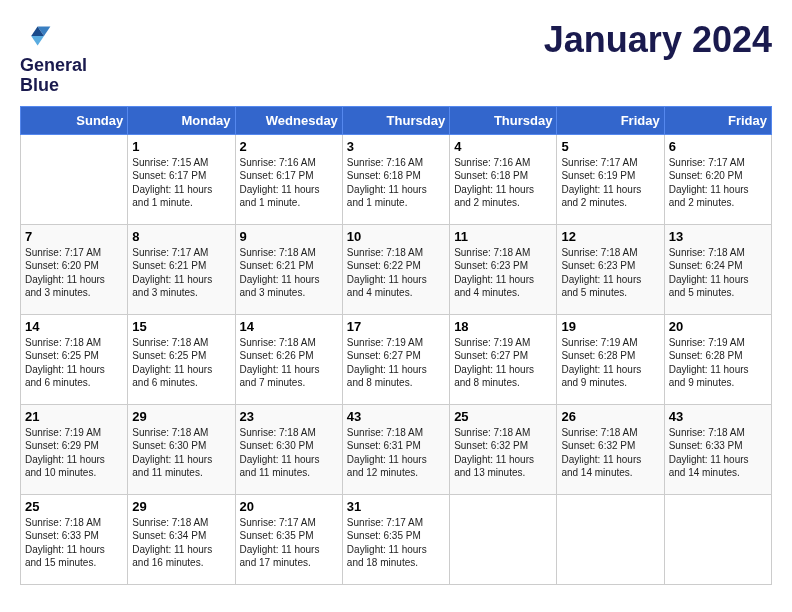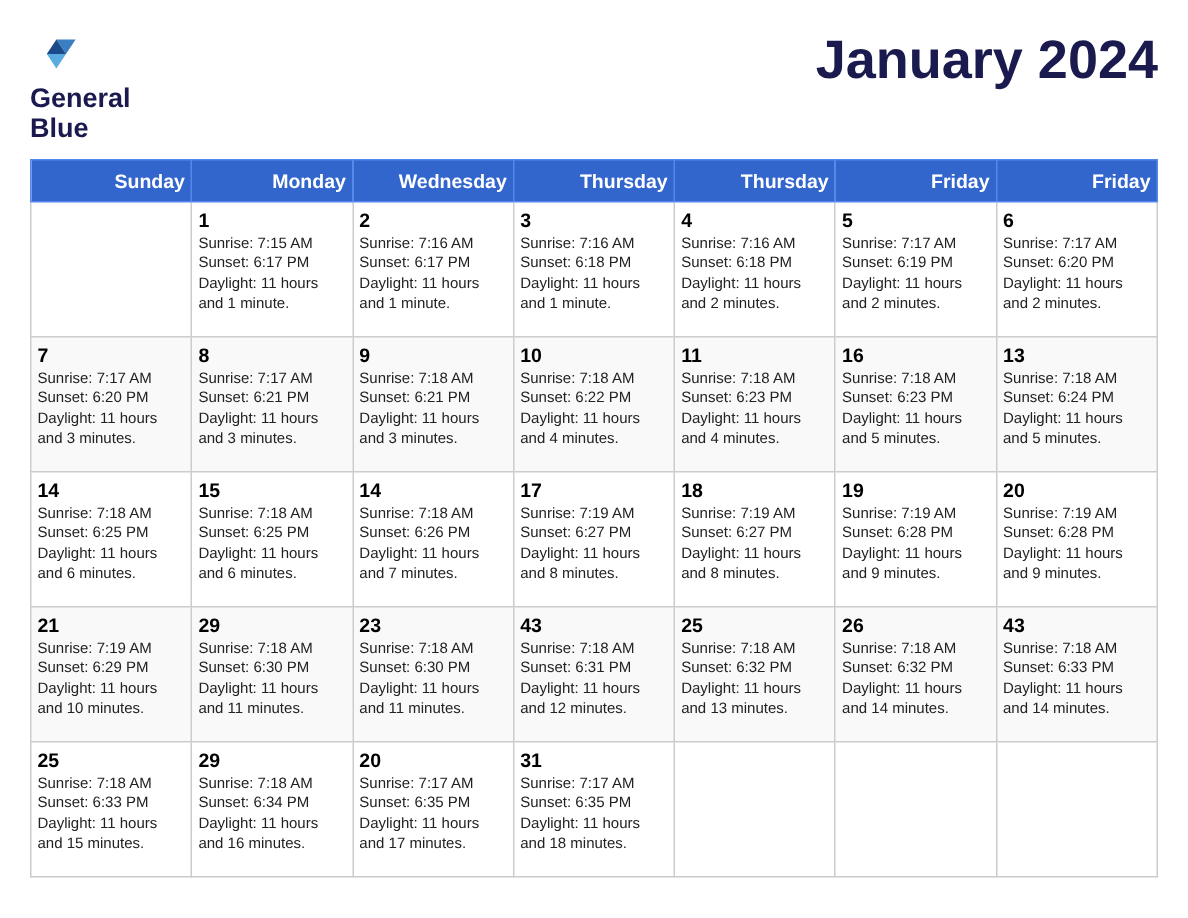--- a/index.html
+++ b/index.html
@@ -196,21 +196,21 @@
 and 4 minutes.</div>
         </td>
         <td>
           <span class="day-num">11</span>
           <div class="day-info" style="white-space: pre-line;">Sunrise: 7:18 AM
 Sunset: 6:23 PM
 Daylight: 11 hours
 and 4 minutes.</div>
         </td>
         <td>
-          <span class="day-num">16</span>
+          <span class="day-num">12</span>
           <div class="day-info" style="white-space: pre-line;">Sunrise: 7:18 AM
 Sunset: 6:23 PM
 Daylight: 11 hours
 and 5 minutes.</div>
         </td>
         <td>
           <span class="day-num">13</span>
           <div class="day-info" style="white-space: pre-line;">Sunrise: 7:18 AM
 Sunset: 6:24 PM
 Daylight: 11 hours

